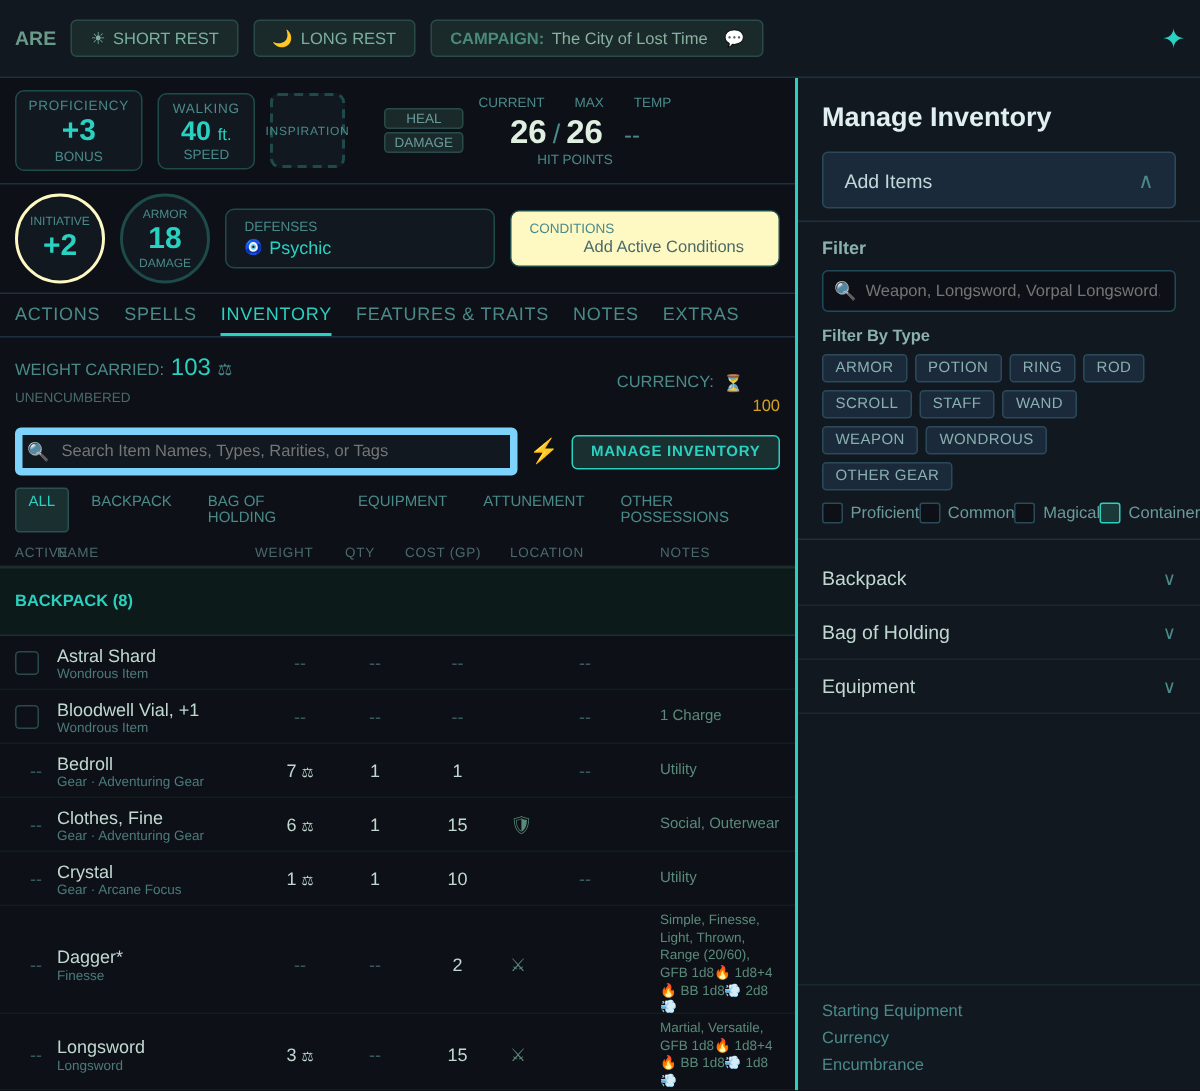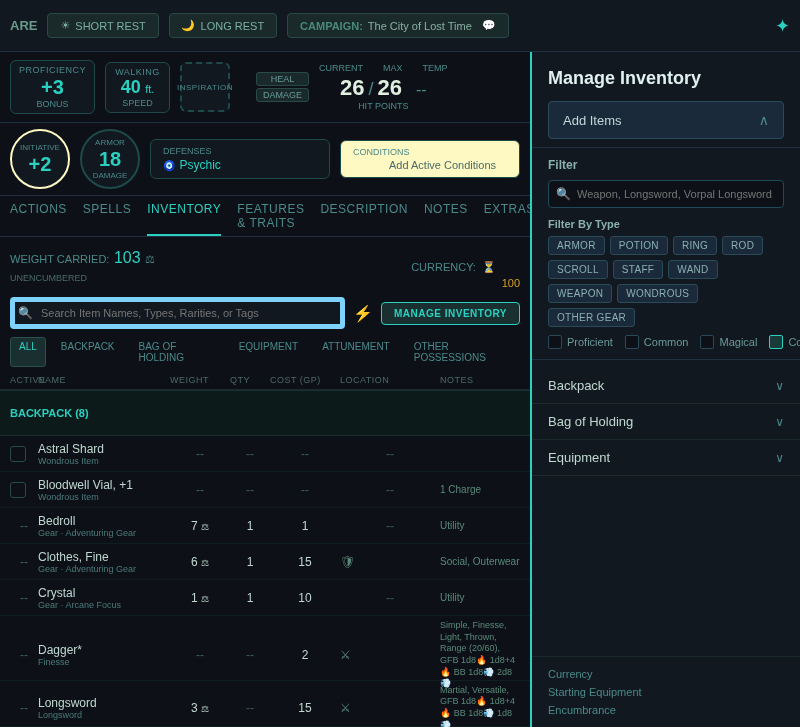--- a/index.html
+++ b/index.html
@@ -423,21 +423,21 @@
       font-size: 10px;
       padding: 3px 8px;
       border-radius: 3px;
       cursor: pointer;
       text-transform: uppercase;
       letter-spacing: 0.3px;
     }
 
     .checkbox-row {
       display: flex;
-      gap: 12px;
+      gap: 0;
       align-items: center;
     }
     .checkbox-item {
       display: flex;
       align-items: center;
       gap: 5px;
       font-size: 11px;
       color: #6a9a9a;
       cursor: pointer;
     }
@@ -563,21 +563,20 @@
         <div class="conditions-title">CONDITIONS</div>
         <div class="conditions-val">Add Active Conditions</div>
       </div>
     </div>
 
     <div class="nav-tabs">
       <span class="nav-tab">ACTIONS</span>
       <span class="nav-tab">SPELLS</span>
       <span class="nav-tab active">INVENTORY</span>
       <span class="nav-tab">FEATURES &amp; TRAITS</span>
-      <span class="nav-tab">DESCRIPTION</span>
       <span class="nav-tab">NOTES</span>
       <span class="nav-tab">EXTRAS</span>
     </div>
 
     <div class="inventory-section">
       <div class="inventory-header">
         <div>
           <span class="weight-label">WEIGHT CARRIED:</span>
           <span class="weight-val">103</span>
           <span class="weight-label"> ⚖</span>
@@ -773,19 +772,19 @@
         <span class="section-row-name">Bag of Holding</span>
         <span class="section-chevron">∨</span>
       </div>
       <div class="section-row">
         <span class="section-row-name">Equipment</span>
         <span class="section-chevron">∨</span>
       </div>
     </div>
 
     <div class="extra-links">
+      <a class="extra-link">Starting Equipment</a>
       <a class="extra-link">Currency</a>
-      <a class="extra-link">Starting Equipment</a>
       <a class="extra-link">Encumbrance</a>
     </div>
   </div>
 
 </div>
 
 </body></html>

